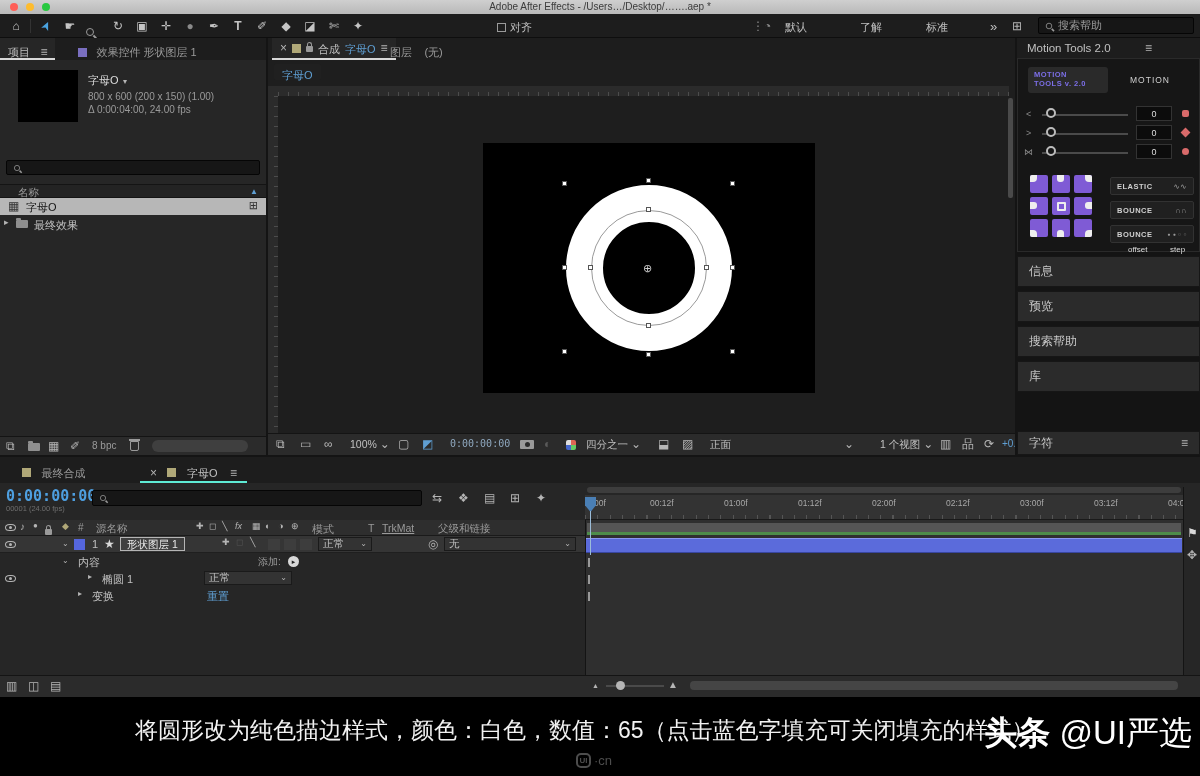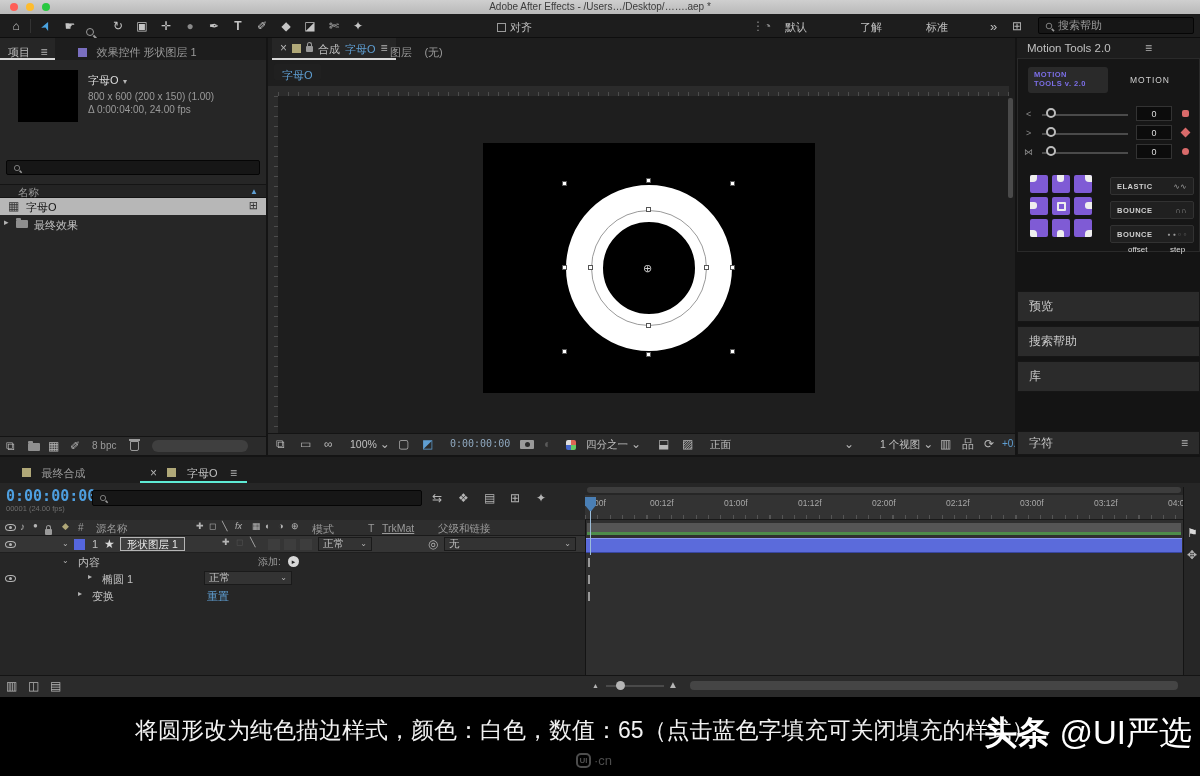--- a/index.html
+++ b/index.html
@@ -277,20 +277,23 @@
           <span style="color:#9a9a9a;font-weight:normal;">∩∩</span>
       </div>
       <div class="ab mt-btn" style="left:92px;top:166px;width:84px;height:18px;">
         <span>BOUNCE</span>
           <span style="color:#9a9a9a;font-weight:normal;font-size:5px;">● ● ○ ○</span>
       </div>
       <span class="ab" style="left:110px;top:186px;color:#ddd;font-size:8px;">offset</span>
       <span class="ab" style="left:152px;top:186px;color:#ddd;font-size:8px;">step</span>
     </div>
 
+    <div class="rp-bar ab" style="left:2px;width:183px;top:218px;">
+        <span>信息</span>
+      </div>
     <div class="rp-bar ab" style="left:2px;width:183px;top:253px;">
         <span>预览</span>
       </div>
     <div class="rp-bar ab" style="left:2px;width:183px;top:288px;">
         <span>搜索帮助</span>
       </div>
     <div class="rp-bar ab" style="left:2px;width:183px;top:323px;">
         <span>库</span>
       </div>
     <div class="rp-bar ab" style="left:2px;width:183px;top:393px;height:24px;justify-content:space-between;">

